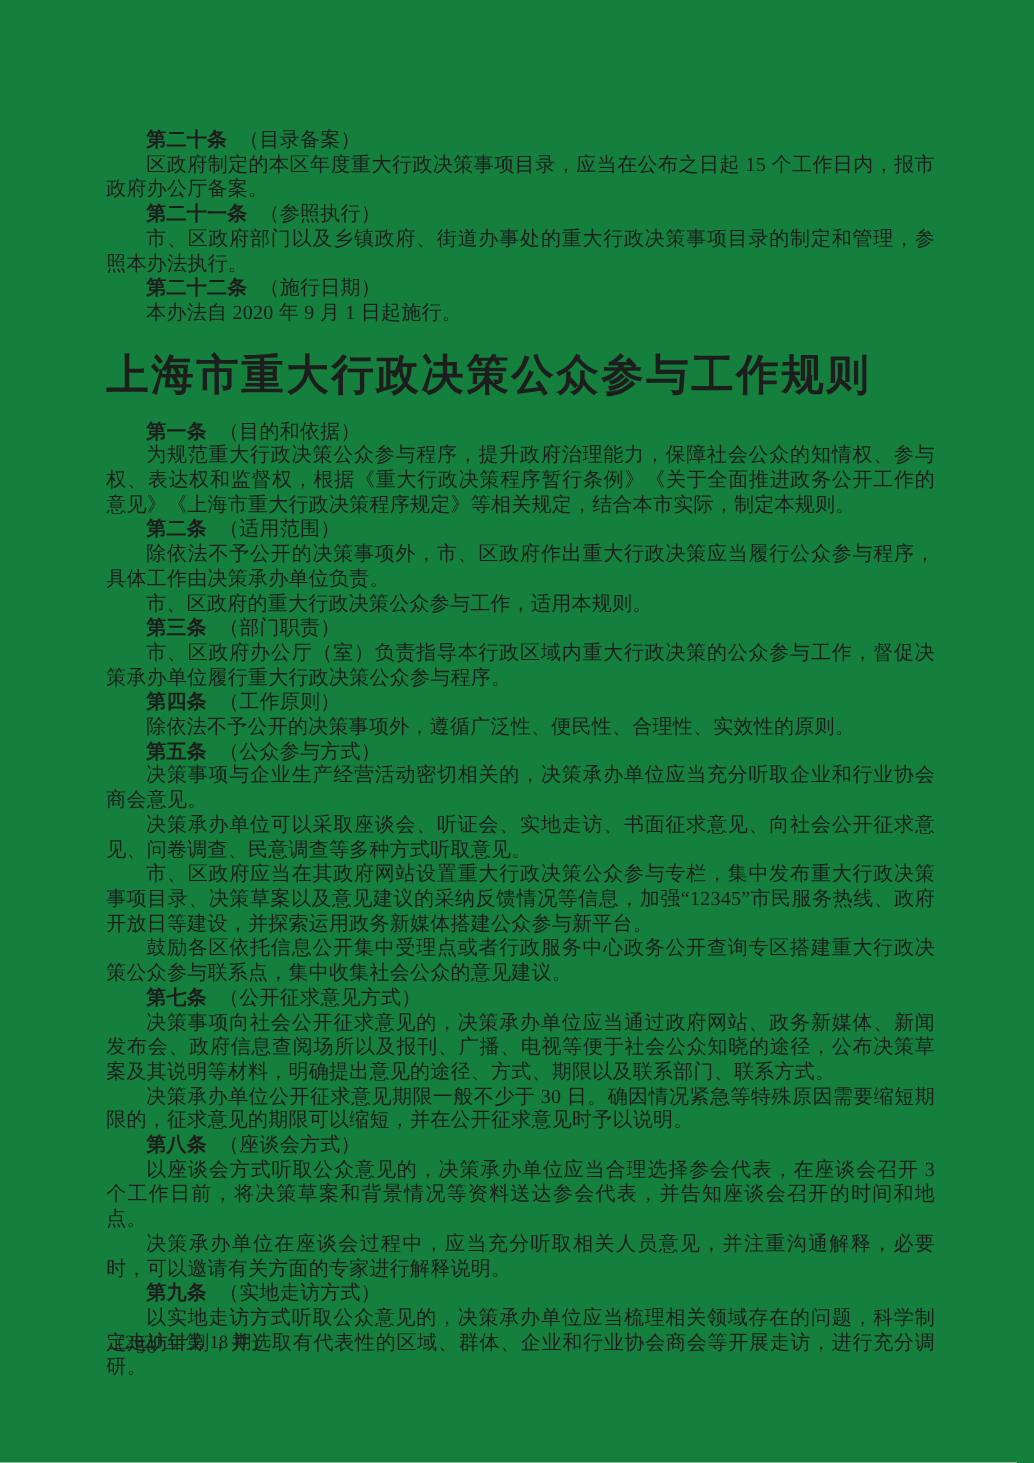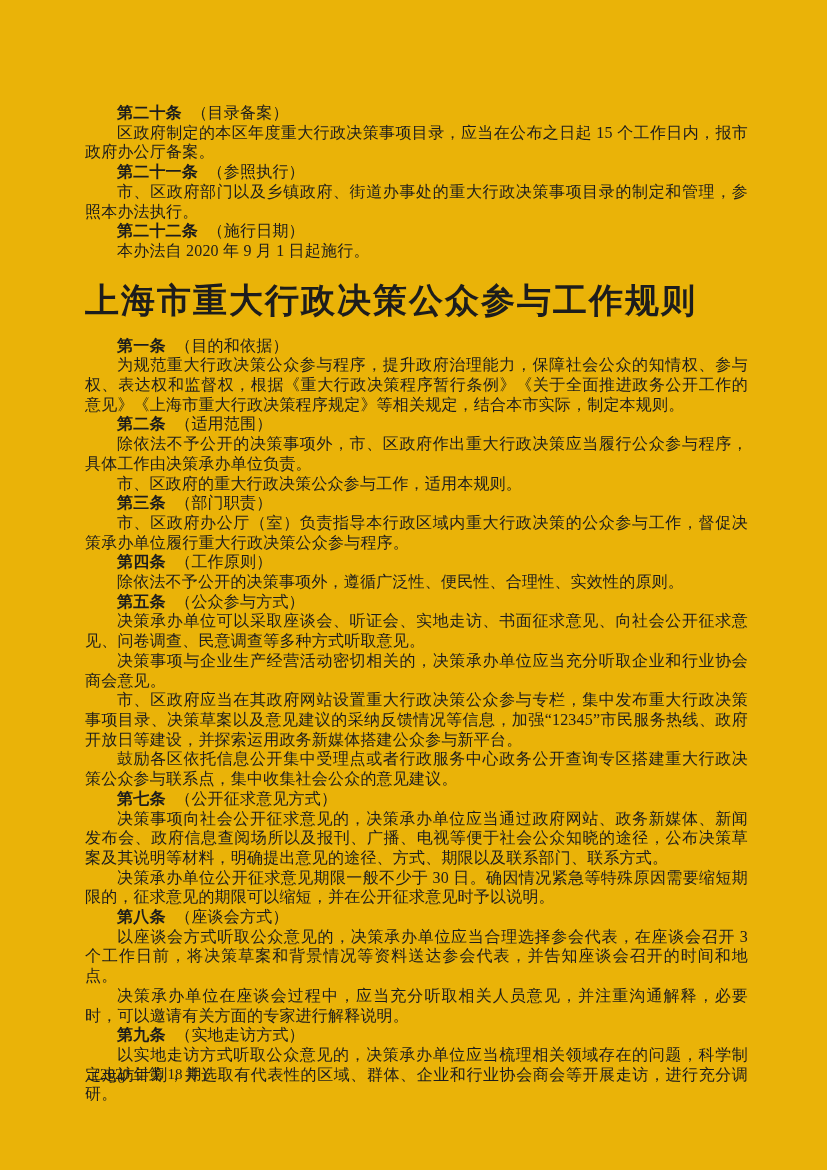--- a/index.html
+++ b/index.html
@@ -5,21 +5,21 @@
   html, body {
     margin: 0;
     padding: 0;
     background: #e8e8e8;
   }
   .page {
     position: relative;
     width: 827px;
     height: 1170px;
     margin: 0 auto;
-    background: #eab308;
+    background: #15803d;
     color: #1d1d1d;
     font-family: "Liberation Serif", "DejaVu Serif", serif;
     overflow: hidden;
   }
   .content {
     position: absolute;
     left: 85px;
     top: 103px;
     width: 663px;
   }
@@ -85,22 +85,22 @@
       <p class="heading"><span class="heading-num">第一条</span><span class="heading-name">（目的和依据）</span></p>
       <p class="para">为规范重大行政决策公众参与程序，提升政府治理能力，保障社会公众的知情权、参与权、表达权和监督权，根据《重大行政决策程序暂行条例》《关于全面推进政务公开工作的意见》《上海市重大行政决策程序规定》等相关规定，结合本市实际，制定本规则。</p>
       <p class="heading"><span class="heading-num">第二条</span><span class="heading-name">（适用范围）</span></p>
       <p class="para">除依法不予公开的决策事项外，市、区政府作出重大行政决策应当履行公众参与程序，具体工作由决策承办单位负责。</p>
       <p class="para">市、区政府的重大行政决策公众参与工作，适用本规则。</p>
       <p class="heading"><span class="heading-num">第三条</span><span class="heading-name">（部门职责）</span></p>
       <p class="para">市、区政府办公厅（室）负责指导本行政区域内重大行政决策的公众参与工作，督促决策承办单位履行重大行政决策公众参与程序。</p>
       <p class="heading"><span class="heading-num">第四条</span><span class="heading-name">（工作原则）</span></p>
       <p class="para">除依法不予公开的决策事项外，遵循广泛性、便民性、合理性、实效性的原则。</p>
       <p class="heading"><span class="heading-num">第五条</span><span class="heading-name">（公众参与方式）</span></p>
+      <p class="para">决策事项与企业生产经营活动密切相关的，决策承办单位应当充分听取企业和行业协会商会意见。</p>
       <p class="para">决策承办单位可以采取座谈会、听证会、实地走访、书面征求意见、向社会公开征求意见、问卷调查、民意调查等多种方式听取意见。</p>
-      <p class="para">决策事项与企业生产经营活动密切相关的，决策承办单位应当充分听取企业和行业协会商会意见。</p>
       <p class="para">市、区政府应当在其政府网站设置重大行政决策公众参与专栏，集中发布重大行政决策事项目录、决策草案以及意见建议的采纳反馈情况等信息，加强“12345”市民服务热线、政府开放日等建设，并探索运用政务新媒体搭建公众参与新平台。</p>
       <p class="para">鼓励各区依托信息公开集中受理点或者行政服务中心政务公开查询专区搭建重大行政决策公众参与联系点，集中收集社会公众的意见建议。</p>
       <p class="heading"><span class="heading-num">第七条</span><span class="heading-name">（公开征求意见方式）</span></p>
       <p class="para">决策事项向社会公开征求意见的，决策承办单位应当通过政府网站、政务新媒体、新闻发布会、政府信息查阅场所以及报刊、广播、电视等便于社会公众知晓的途径，公布决策草案及其说明等材料，明确提出意见的途径、方式、期限以及联系部门、联系方式。</p>
       <p class="para">决策承办单位公开征求意见期限一般不少于 30 日。确因情况紧急等特殊原因需要缩短期限的，征求意见的期限可以缩短，并在公开征求意见时予以说明。</p>
       <p class="heading"><span class="heading-num">第八条</span><span class="heading-name">（座谈会方式）</span></p>
       <p class="para">以座谈会方式听取公众意见的，决策承办单位应当合理选择参会代表，在座谈会召开 3 个工作日前，将决策草案和背景情况等资料送达参会代表，并告知座谈会召开的时间和地点。</p>
       <p class="para">决策承办单位在座谈会过程中，应当充分听取相关人员意见，并注重沟通解释，必要时，可以邀请有关方面的专家进行解释说明。</p>
       <p class="heading"><span class="heading-num">第九条</span><span class="heading-name">（实地走访方式）</span></p>
       <p class="para">以实地走访方式听取公众意见的，决策承办单位应当梳理相关领域存在的问题，科学制定走访计划，并选取有代表性的区域、群体、企业和行业协会商会等开展走访，进行充分调研。</p>

